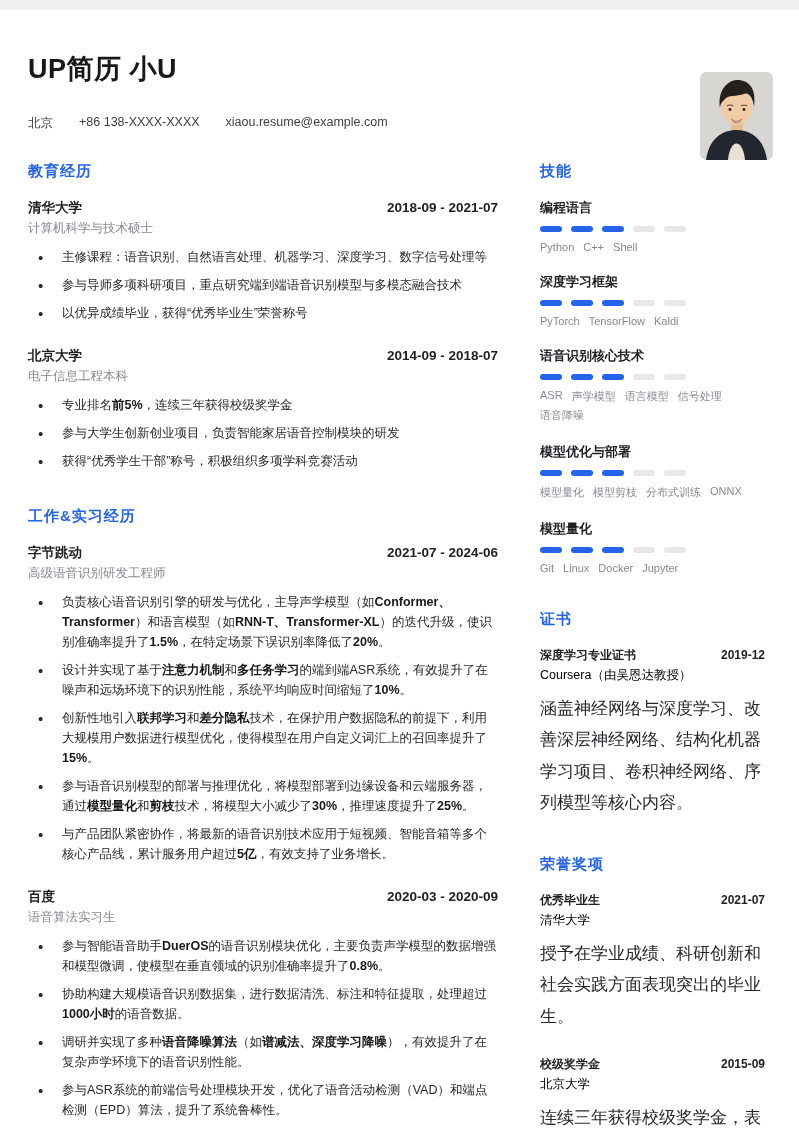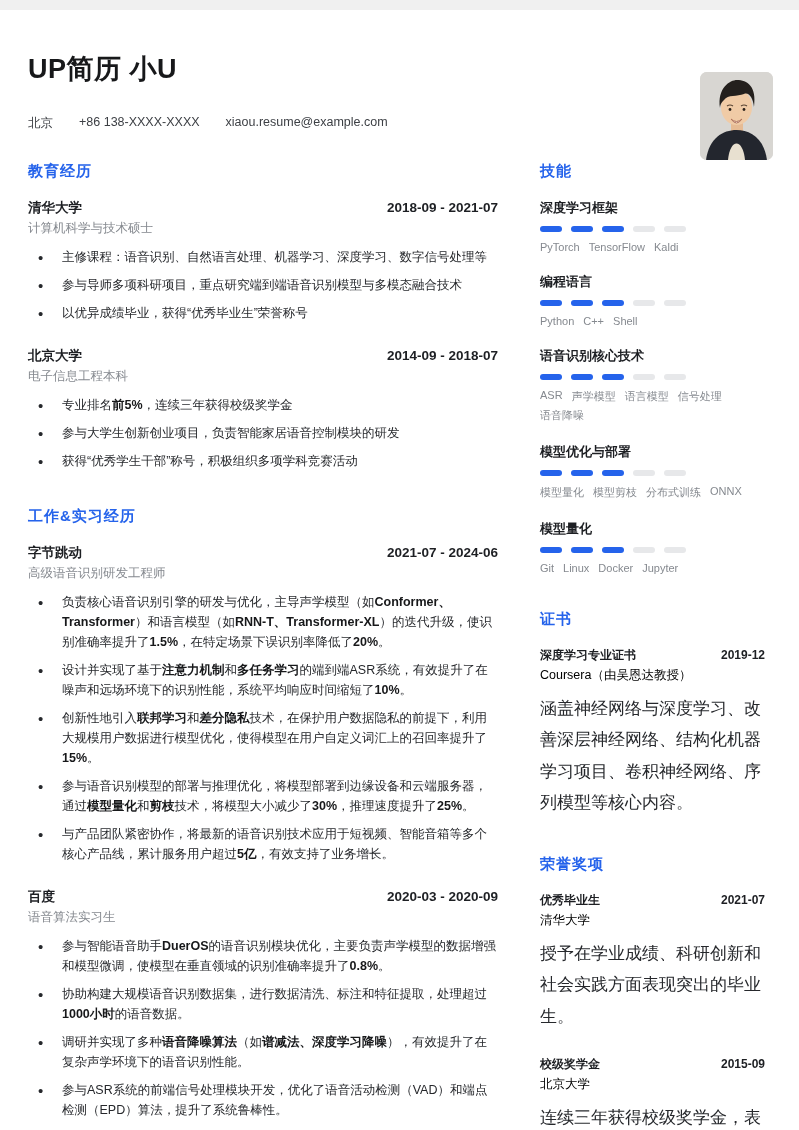--- a/index.html
+++ b/index.html
@@ -143,47 +143,47 @@
           </div>
       </section>
 
     </main>
 
     <aside class="col-right">
       <section>
         <h2 class="sec">技能</h2>
         <div id="skills-list">
             <div class="skill">
+              <div class="skill-name">编程语言</div>
+              <div class="bar">
+                <span class="seg on"></span>
+                <span class="seg on"></span>
+                <span class="seg on"></span>
+                <span class="seg"></span>
+                <span class="seg"></span>
+              </div>
+              <div class="tags">
+                <span class="tag">Python</span>
+                <span class="tag">C++</span>
+                <span class="tag">Shell</span>
+              </div>
+            </div>
+            <div class="skill">
               <div class="skill-name">深度学习框架</div>
               <div class="bar">
                 <span class="seg on"></span>
                 <span class="seg on"></span>
                 <span class="seg on"></span>
                 <span class="seg"></span>
                 <span class="seg"></span>
               </div>
               <div class="tags">
                 <span class="tag">PyTorch</span>
                 <span class="tag">TensorFlow</span>
                 <span class="tag">Kaldi</span>
-              </div>
-            </div>
-            <div class="skill">
-              <div class="skill-name">编程语言</div>
-              <div class="bar">
-                <span class="seg on"></span>
-                <span class="seg on"></span>
-                <span class="seg on"></span>
-                <span class="seg"></span>
-                <span class="seg"></span>
-              </div>
-              <div class="tags">
-                <span class="tag">Python</span>
-                <span class="tag">C++</span>
-                <span class="tag">Shell</span>
               </div>
             </div>
             <div class="skill">
               <div class="skill-name">语音识别核心技术</div>
               <div class="bar">
                 <span class="seg on"></span>
                 <span class="seg on"></span>
                 <span class="seg on"></span>
                 <span class="seg"></span>
                 <span class="seg"></span>

